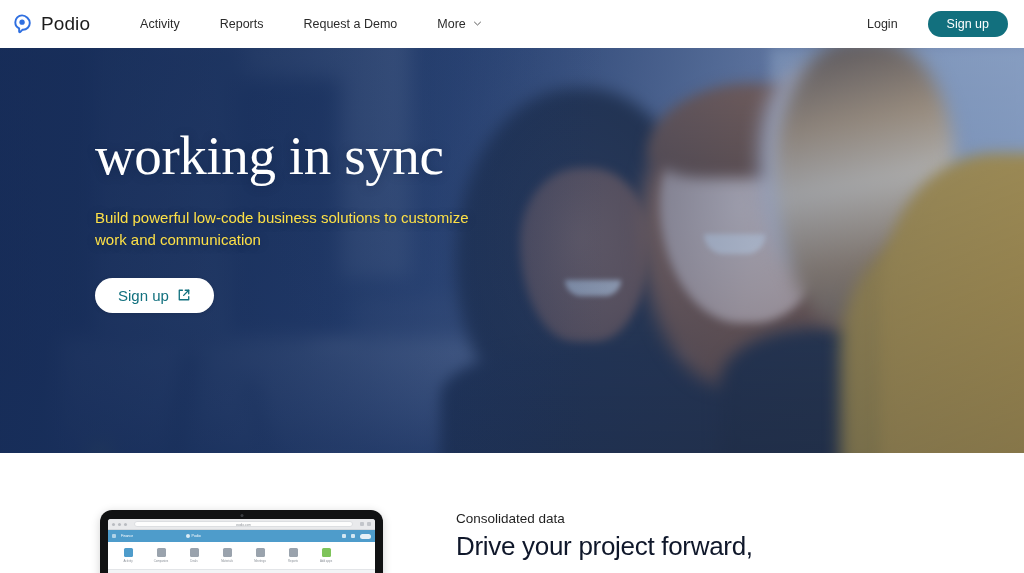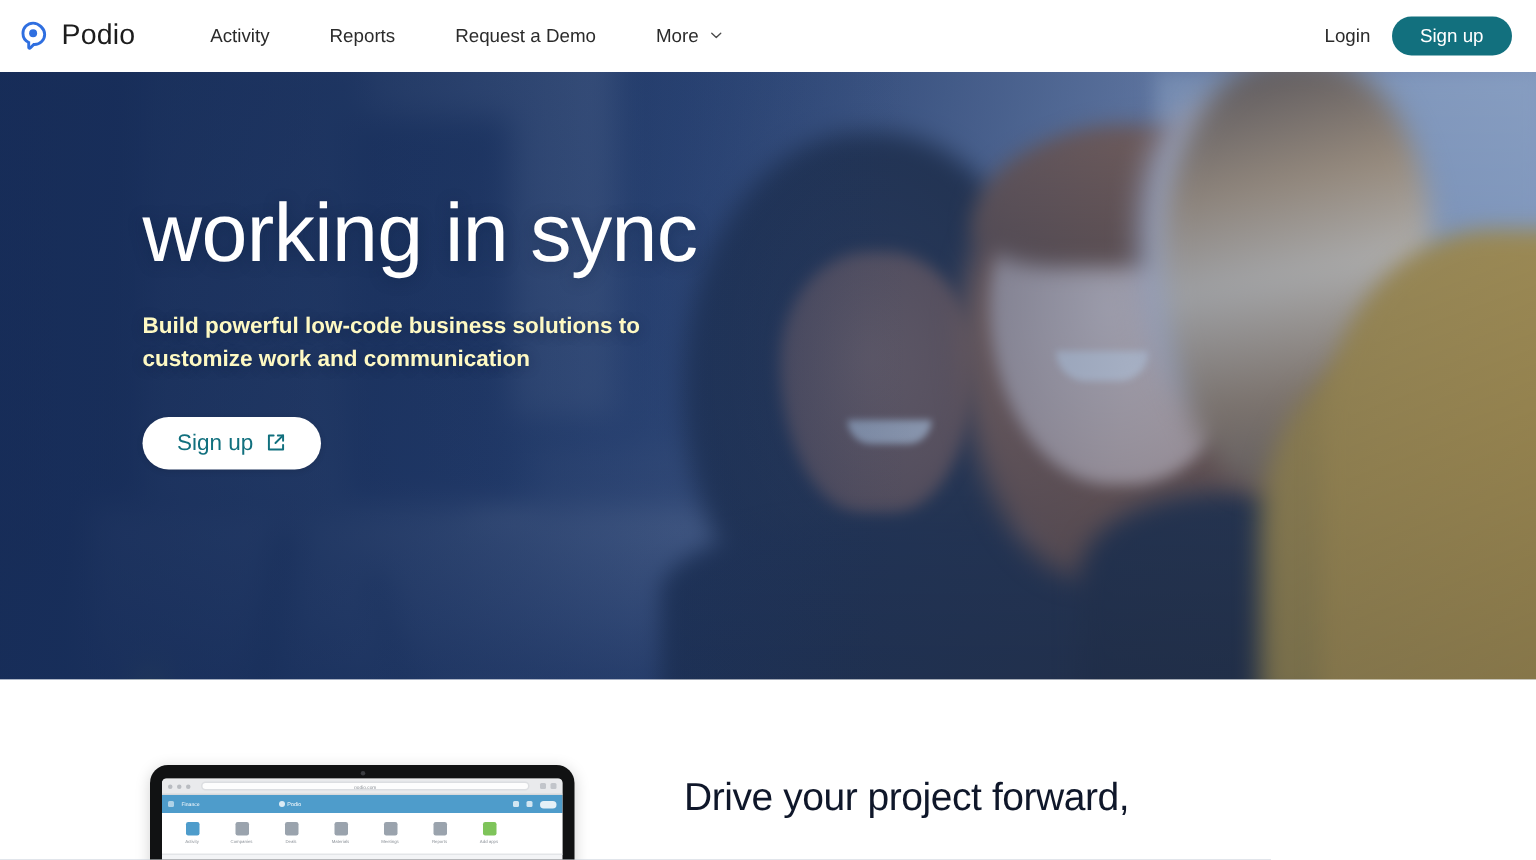--- a/index.html
+++ b/index.html
@@ -32,21 +32,21 @@
   }
   .nav-links { display: flex; align-items: center; gap: 0; }
   .nav-link {
     font-size: 12.5px; color: #2b2b2b;
     padding: 6px 20px; cursor: pointer; white-space: nowrap;
     text-decoration: none; display: inline-flex; align-items: center; gap: 7px;
   }
   .chev { display: inline-block; width: 9px; height: 9px; position: relative; top: -1px; }
   .chev svg { display: block; }
   .nav-right {
-    margin-left: auto; display: flex; align-items: center; gap: 14px;
+    margin-left: auto; display: flex; align-items: center; gap: 30px;
     margin-right: 16px;
   }
   .login-link { font-size: 12.5px; color: #2b2b2b; cursor: pointer; text-decoration: none; }
   .signup-btn {
     background: #12707e; color: #ffffff;
     font-size: 12.5px; padding: 7px 19px;
     border: none; border-radius: 999px; cursor: pointer;
     font-family: inherit; line-height: 1;
   }
 
@@ -188,26 +188,26 @@
   .hero-content {
     position: absolute; left: 95px; top: 80px;
     width: 560px; z-index: 5;
   }
   .hero-title {
     color: #ffffff;
     font-size: 55px; line-height: 1.0;
     font-weight: 300; letter-spacing: -0.4px;
     text-shadow: 0 1px 10px rgba(10,25,55,0.35);
   }
-  .hero-title .l2 { display: block; }
+  .hero-title .l2 { display: block; font-family: Liberation Serif, serif; }
   .hero-sub {
     margin-top: 24px;
-    color: #fef9c3;
+    color: #fde047;
     font-size: 15px; line-height: 1.45;
-    max-width: 400px; font-weight: 700;
+    max-width: 400px; font-weight: 400;
     text-shadow: 0 1px 8px rgba(10,25,55,0.35);
   }
   .hero-cta {
     margin-top: 27px;
     display: inline-flex; align-items: center; gap: 8px;
     background: #ffffff; color: #11707e;
     font-size: 15px; font-family: inherit;
     padding: 9px 23px; border: none; border-radius: 999px;
     cursor: pointer; box-shadow: 0 1px 4px rgba(0,0,0,.12);
   }
@@ -449,17 +449,18 @@
         <div class="work">
           
 
           
         </div>
 
       </div>
     </div>
 
     <div class="lower-text">
+      <div class="eyebrow">Consolidated data</div>
       <div class="big-head">Drive your project forward,</div>
     </div>
   </div>
 
 </div>
 
 </body></html>

